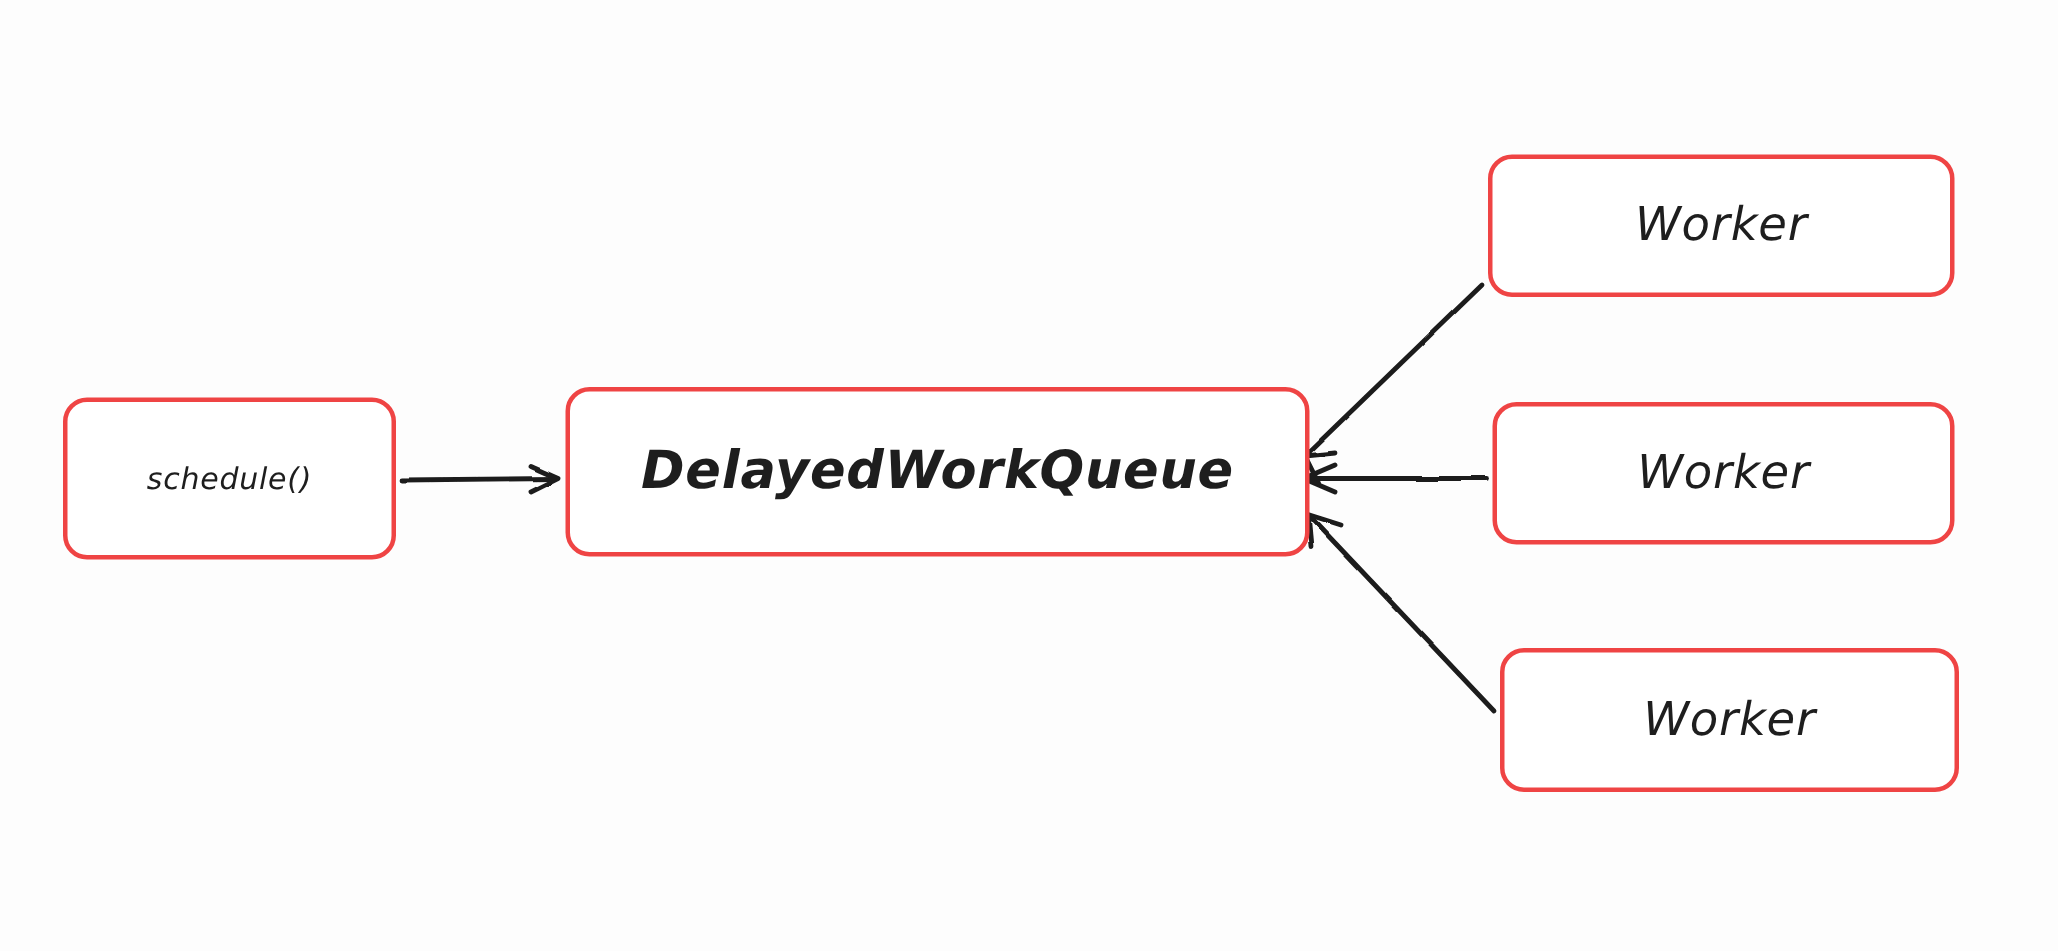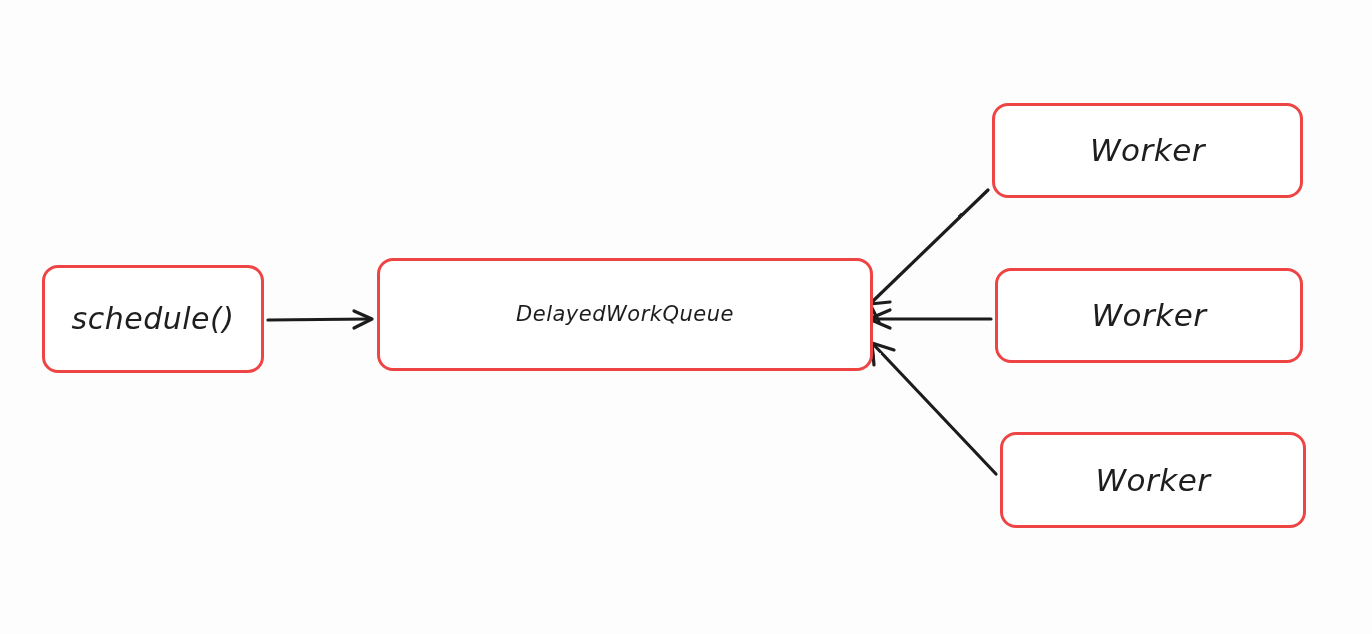--- a/index.html
+++ b/index.html
@@ -48,30 +48,31 @@
     line-height: 1;
     font-style: italic;
   }
   #node-schedule {
     left: 42px;
     top: 265px;
     width: 222px;
     height: 108px;
   }
   #node-schedule .node-label {
-    font-size: 30px;
+    font-size: 20px;
   }
   #node-queue {
     left: 377px;
     top: 258px;
     width: 496px;
     height: 113px;
   }
   #node-queue .node-label {
-    font-size: 21px;
+    font-size: 35px;
+    font-weight: bold;
   }
   #node-worker-1 {
     left: 992px;
     top: 103px;
     width: 311px;
     height: 95px;
   }
   #node-worker-2 {
     left: 995px;
     top: 268px;

